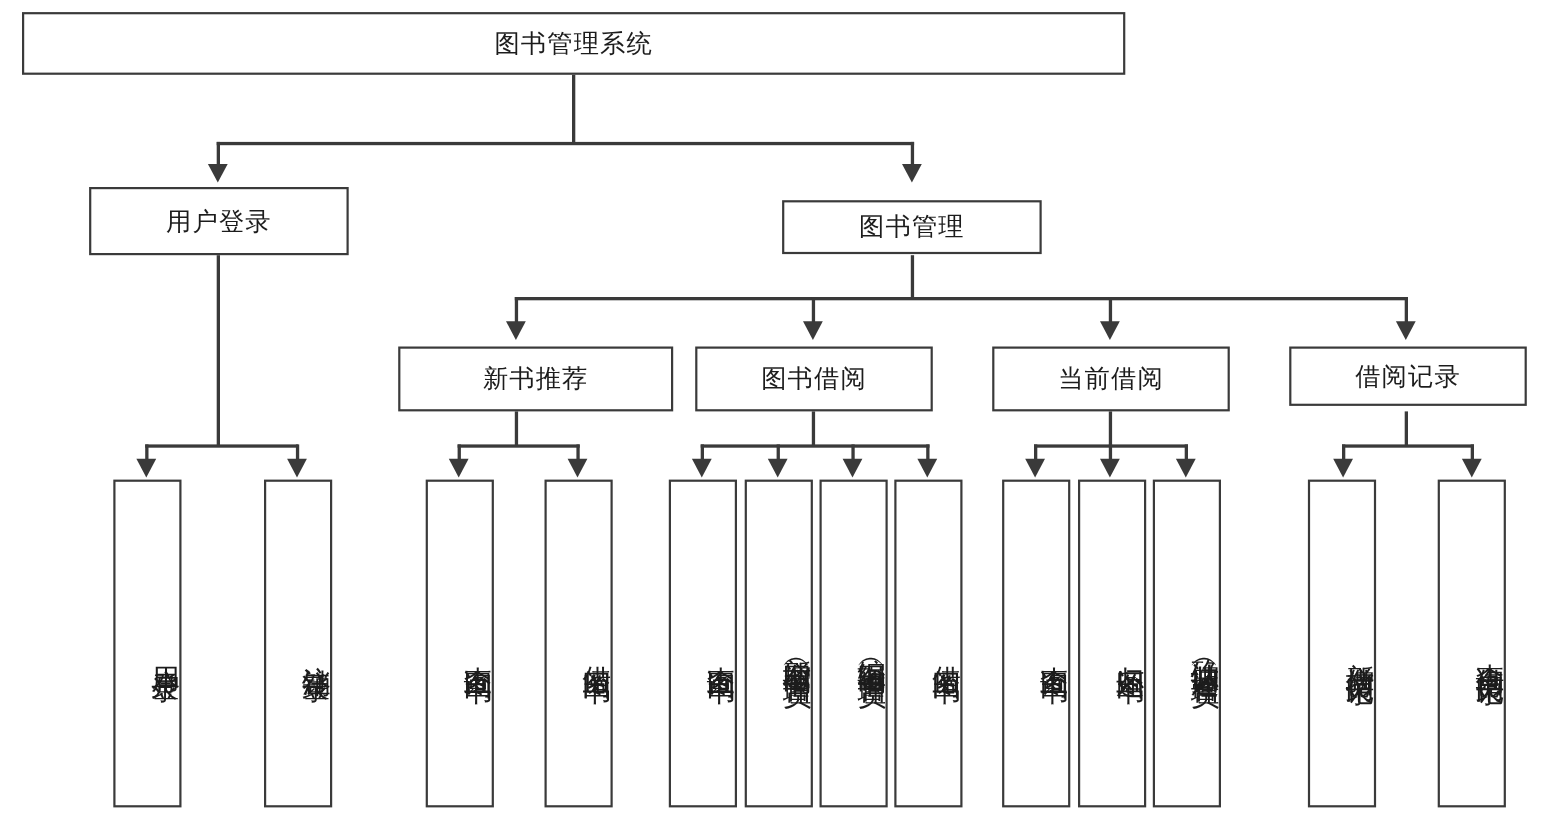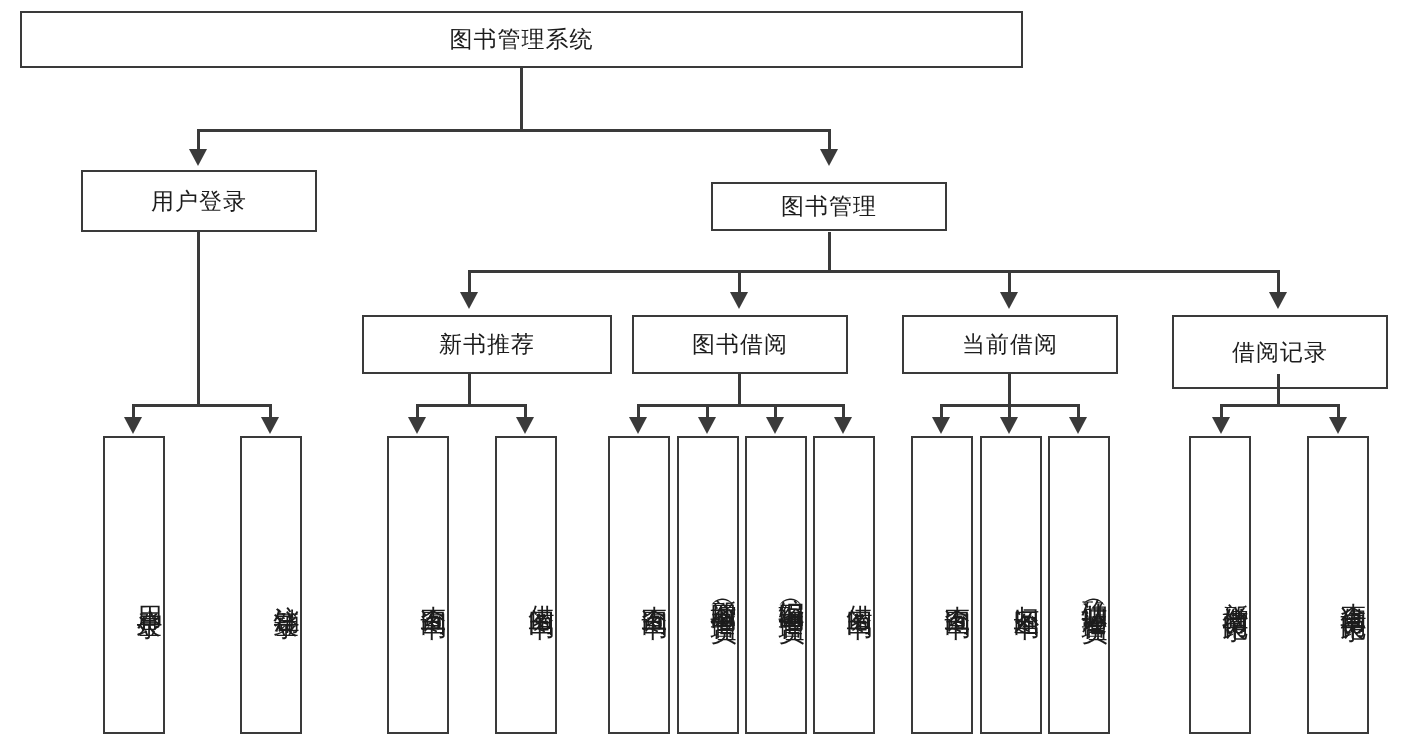--- a/index.html
+++ b/index.html
@@ -116,21 +116,21 @@
 
   <div class="node node-h" style="left:362px; top:315px; width:250px; height:59px;">
     <span>新书推荐</span>
   </div>
   <div class="node node-h" style="left:632px; top:315px; width:216px; height:59px;">
     <span>图书借阅</span>
   </div>
   <div class="node node-h" style="left:902px; top:315px; width:216px; height:59px;">
     <span>当前借阅</span>
   </div>
-  <div class="node node-h" style="left:1172px; top:315px; width:216px; height:74px;">
+  <div class="node node-h" style="left:1172px; top:315px; width:216px; height:54px;">
     <span>借阅记录</span>
   </div>
 
   <div class="edge edge-v" style="left:468px; top:374px; width:3px; height:32px;"></div>
   <div class="edge edge-h" style="left:416px; top:404px; width:111px; height:3px;"></div>
   <div class="edge edge-v" style="left:416px; top:404px; width:3px; height:15px;"></div>
   <div class="arrow" style="left:408px; top:417px;"></div>
   <div class="edge edge-v" style="left:524px; top:404px; width:3px; height:15px;"></div>
   <div class="arrow" style="left:516px; top:417px;"></div>
 

